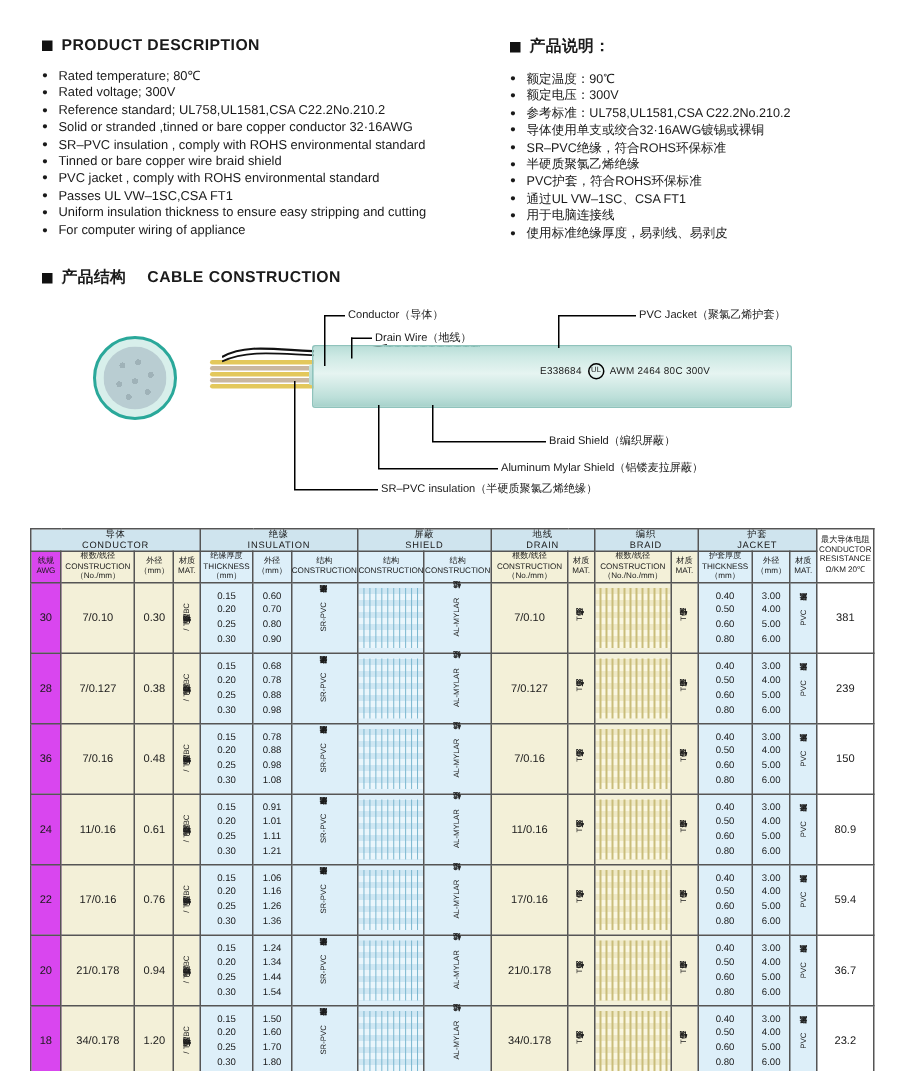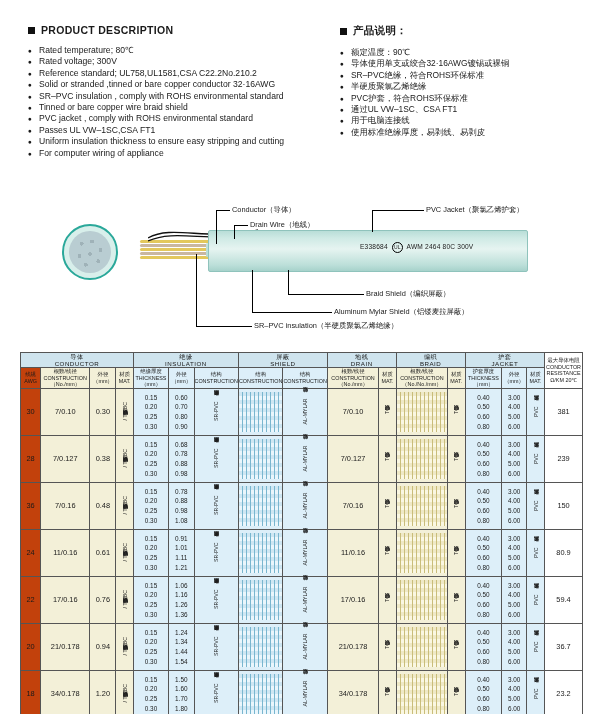--- a/index.html
+++ b/index.html
@@ -56,21 +56,21 @@
   .lbl{position:absolute;font-size:7.4px;white-space:nowrap;}
   .ln{position:absolute;background:#000;}
 
   
   table.spec{position:absolute;left:20px;top:352px;border-collapse:collapse;width:563px;}
   table.spec td,table.spec th{border:1px solid #555;padding:0;text-align:center;vertical-align:middle;}
   thead th{background:#cfe4ee;font-size:5.6px;font-weight:normal;line-height:7px;height:16px;}
   thead th.grp{height:13px;font-size:6.2px;letter-spacing:.5px;}
   .hdr2{font-size:5.4px;line-height:6.6px;}
   tbody td{font-size:7.4px;height:46px;}
-  .c-awg{background:#c2410c;width:30px;}
+  .c-awg{background:#d946ef;width:30px;}
   .c-cond{background:#f3f0d8;width:56px;}
   .c-dim{background:#f3f0d8;width:34px;}
   .c-vert{background:#f3f0d8;width:24px;}
   .c-ins-th{background:#ddeff9;width:40px;}
   .c-ins-dim{background:#ddeff9;width:32px;}
   .c-ins-v{background:#ddeff9;width:26px;}
   .c-sh{background:#ddeff9;width:40px;}
   .c-sh-v{background:#ddeff9;width:26px;}
   .c-dr{background:#f3f0d8;width:62px;}
   .c-dr-v{background:#f3f0d8;width:24px;}
@@ -113,30 +113,39 @@
     </ul>
   </div>
 
   <div class="desc-right">
     <div class="sec-head">
       <span class="sq"></span>
       <span>产品说明：</span>
     </div>
     <ul class="bl cn">
       <li>额定温度：90℃</li>
+      <li>额定电压：300V</li>
+      <li>参考标准：UL758,UL1581,CSA C22.2No.210.2</li>
       <li>导体使用单支或绞合32·16AWG镀锡或裸铜</li>
       <li>SR–PVC绝缘，符合ROHS环保标准</li>
       <li>半硬质聚氯乙烯绝缘</li>
       <li>PVC护套，符合ROHS环保标准</li>
       <li>通过UL VW–1SC、CSA FT1</li>
       <li>用于电脑连接线</li>
       <li>使用标准绝缘厚度，易剥线、易剥皮</li>
     </ul>
   </div>
 
+  <div class="cons-head">
+    <div class="sec-head">
+      <span class="sq"></span>
+      <span class="t1">产品结构</span>
+      <span class="t2">CABLE CONSTRUCTION</span>
+    </div>
+  </div>
 
   <div class="diagram">
 
     <div class="xsec"></div>
 
     <div class="cores">
       <div class="core" style="top:0px;background:#e3c85c;"></div>
       <div class="core" style="top:4px;background:#c9b7a0;"></div>
       <div class="core" style="top:8px;background:#e3c85c;"></div>
       <div class="core" style="top:12px;background:#c9b7a0;"></div>

